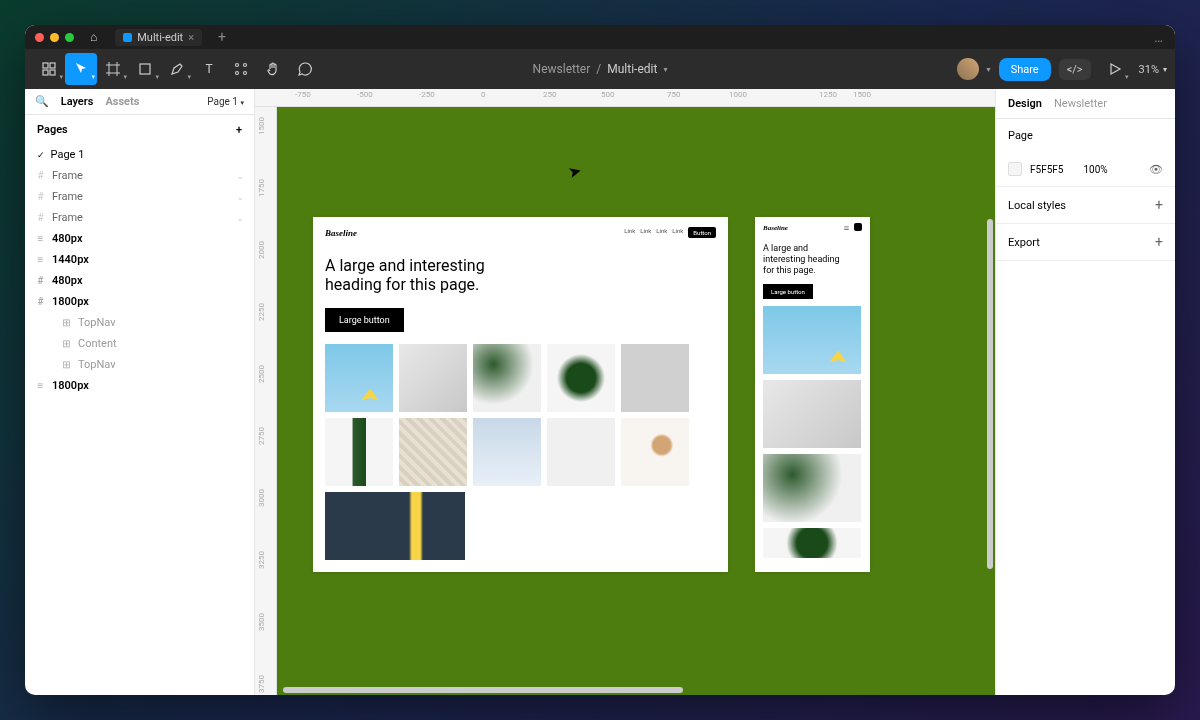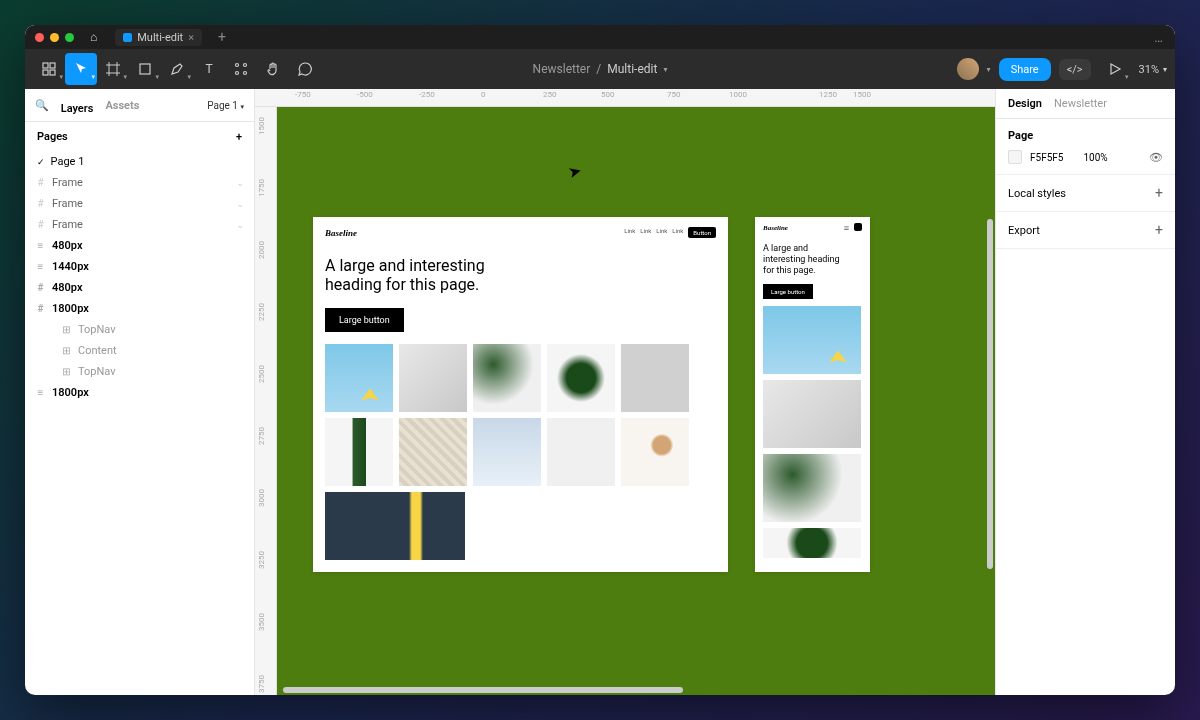--- a/index.html
+++ b/index.html
@@ -24,21 +24,21 @@
 .toolbar-right { margin-left:auto; display:flex; align-items:center; gap:8px; }
 .avatar { width:22px; height:22px; border-radius:50%; background:linear-gradient(45deg,#8b7355,#d4a574); }
 .share-btn { background:#0d99ff; color:#fff; padding:5px 12px; border-radius:8px; font-size:11px; border:none; cursor:pointer; }
 .dev-btn { background:#3a3a3a; color:#ccc; padding:4px 8px; border-radius:6px; font-size:11px; }
 .zoom { font-size:11px; color:#ccc; display:flex; align-items:center; gap:4px;}
 .body { flex:1; display:flex; overflow:hidden; }
 .left { width:230px; border-right:1px solid #e6e6e6; display:flex; flex-direction:column; font-size:11px; }
 .left-tabs { display:flex; align-items:center; padding:6px 10px; gap:12px; border-bottom:1px solid #e6e6e6;}
 .left-tabs .srch { font-size:11px;}
 .left-tabs .t { cursor:pointer;font-weight:bold; }
-.left-tabs .t.active { font-weight:600; color:#000;margin-top:7px; }
+.left-tabs .t.active { font-weight:600; color:#000; }
 .left-tabs .t.dim { color:#999; }
 .left-tabs .pg { margin-left:auto; color:#333; font-size:10px;}
 .pages-hdr { display:flex; justify-content:space-between; padding:8px 12px; font-weight:600;}
 .page-item { display:flex; align-items:center; gap:6px; padding:4px 12px;}
 .page-item .chk { font-size:9px;}
 .layers { flex:1; overflow:auto; }
 .layer { display:flex; align-items:center; gap:6px; padding:4px 10px; color:#666; cursor:pointer;}
 .layer .ico { width:11px; font-size:10px; color:#aaa; text-align:center;}
 .layer.bold { color:#000; font-weight:600;}
 .layer.indent { padding-left:36px; color:#999;}
@@ -80,21 +80,21 @@
 .art2 .nav .brand{font-size:7px;}
 .art2 .grid{padding:4px 8px;gap:6px;}
 .cursor { position:absolute; left:313px; top:73px; font-size:16px; color:#000; pointer-events:none; transform:rotate(-15deg);}
 .scrollb { position:absolute; bottom:2px; left:28px; width:400px; height:6px; background:#ccc; border-radius:3px;}
 .scrollv { position:absolute; right:2px; top:130px; width:6px; height:350px; background:#ccc; border-radius:3px;}
 .right { width:180px; border-left:1px solid #e6e6e6; font-size:11px; }
 .right-tabs { display:flex; gap:12px; padding:8px 12px; border-bottom:1px solid #e6e6e6;}
 .right-tabs .t{cursor:pointer;color:#999;}
 .right-tabs .t.active{color:#000;font-weight:600;}
 .section { padding:10px 12px; border-bottom:1px solid #eee;}
-.section-hdr { font-weight:700; margin-bottom:8px; display:flex; justify-content:space-between; align-items:center;}
+.section-hdr { font-weight:400; margin-bottom:20px; display:flex; justify-content:space-between; align-items:center;}
 .fill-row { display:flex; align-items:center; gap:8px; font-size:10px;}
 .swatch { width:14px; height:14px; background:#f5f5f5; border:1px solid #ddd; border-radius:2px;}
 .eye { margin-left:auto; font-size:11px; color:#666;}
 .sec-row { display:flex; justify-content:space-between; align-items:center; padding:10px 12px; border-bottom:1px solid #eee; cursor:pointer;}
 .sec-row .plus { color:#666; font-size:14px;}
 svg { width:16px; height:16px; }
 </style>
 </head>
 <body>
 

